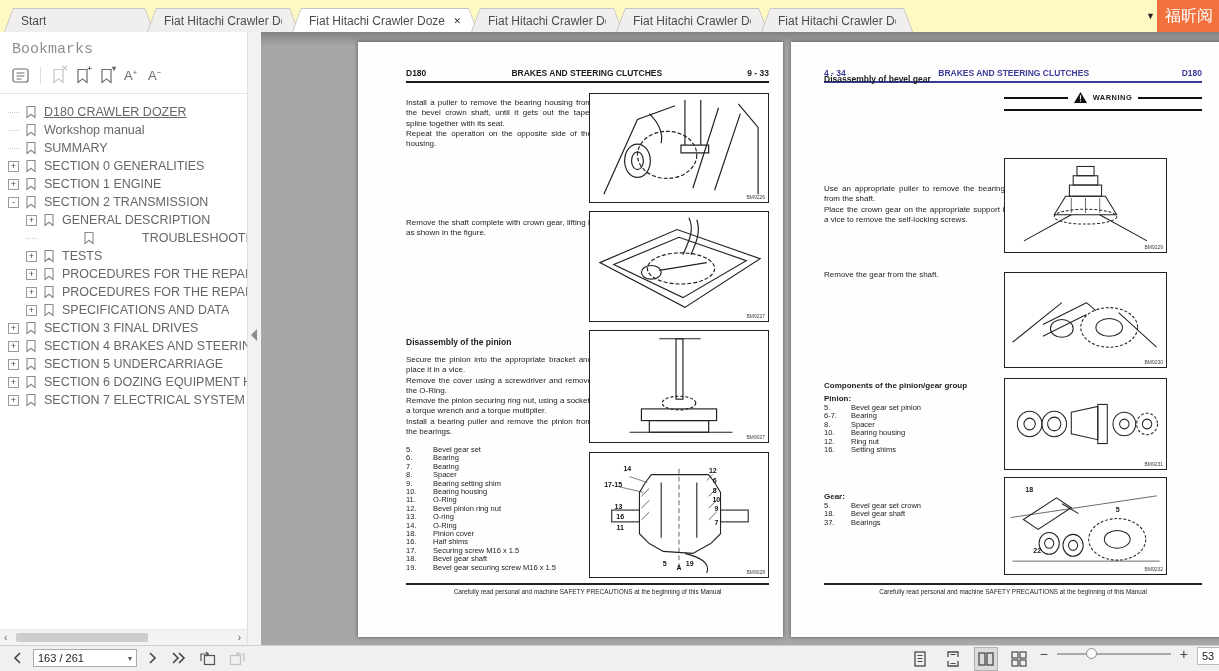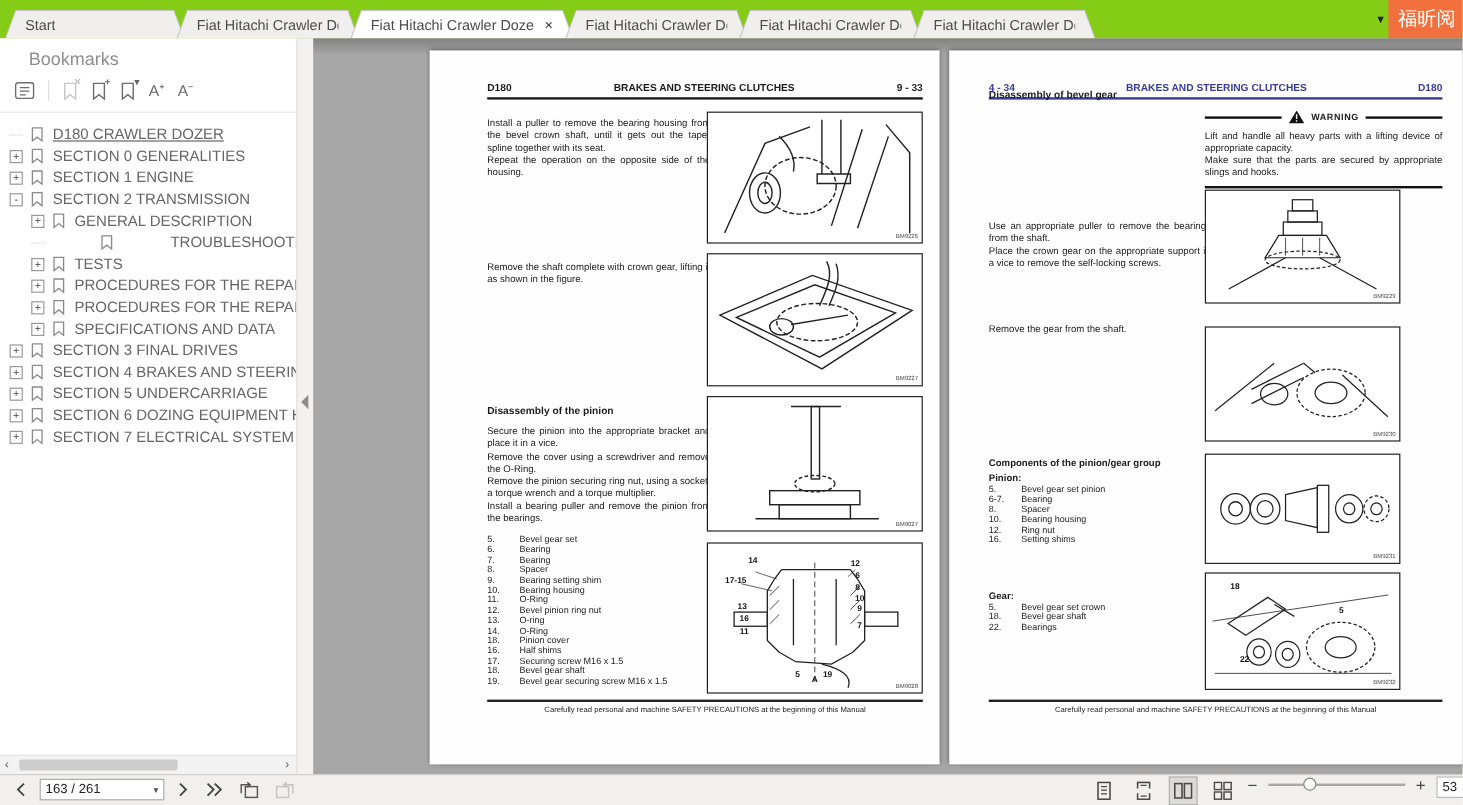--- a/index.html
+++ b/index.html
@@ -1,40 +1,40 @@
 <!DOCTYPE html>
 <html><head>
 <meta charset="utf-8">
 <style>
   html,body{margin:0;padding:0;}
   body{width:1219px;height:671px;overflow:hidden;font-family:"Liberation Sans",sans-serif;}
   .app{position:relative;width:1219px;height:671px;background:#f1f0ee;overflow:hidden;}
 
   
-  .tabbar{position:relative;height:32px;background:#84cc16;display:flex;align-items:flex-end;}
+  .tabbar{position:relative;height:32px;background:#fef9c3;display:flex;align-items:flex-end;}
   .tab-strip{display:flex;align-items:flex-end;margin-left:4px;height:32px;}
   .tab{position:relative;height:24px;width:152px;margin-left:-7px;
        clip-path:polygon(9px 0,calc(100% - 9px) 0,100% 100%,0 100%);background:#c6c5c2;flex-shrink:0;}
   .tab.tab-start{margin-left:0;width:150px;}
   .tab.active{width:186px;}
   .tab-inner{position:absolute;inset:1px 1px 0 1px;clip-path:polygon(8.4px 0,calc(100% - 8.4px) 0,100% 100%,0 100%);
        background:#f0efed;display:flex;align-items:center;padding:0 16px;}
   .tab.active .tab-inner{background:#ffffff;}
   .tab-label{font-size:12px;color:#4c4c4c;white-space:nowrap;overflow:hidden;}
   .tab-close{margin-left:auto;font-size:9px;color:#333;padding-left:8px;}
   .tab-menu-arrow{position:absolute;right:64px;top:11px;font-size:9px;color:#222;}
   .brand-btn{position:absolute;right:0;top:0;width:54px;height:32px;background:#f2703d;color:#fff;
        font-size:16px;display:flex;align-items:center;padding-left:8px;overflow:hidden;white-space:nowrap;}
 
   
   .main{display:flex;height:613px;}
 
   
   .sidebar{position:relative;width:247px;background:#fff;overflow:hidden;flex-shrink:0;}
-  .panel-title{font-size:15px;color:#8f8f8f;padding:9px 0 2px 24px;}
+  .panel-title{font-size:15px;color:#8f8f8f;padding:9px 0 2px 12px;font-family:Liberation Mono, monospace;}
   .panel-toolbar{display:flex;align-items:center;gap:11px;padding:7px 0 9px 12px;border-bottom:1px solid #e6e6e6;}
   .ptb-icon{position:relative;display:inline-flex;align-items:center;justify-content:center;}
   .ptb-sep{width:1px;height:17px;background:#ddd;}
   .ptb-overlay{position:absolute;right:-3px;top:-4px;font-size:8px;font-weight:bold;color:#666;}
   .ptb-overlay.gray{color:#c3c3c3;}
   .font-btn{font-size:13px;color:#6a6a6a;line-height:13px;}
   .tree{padding-top:9px;font-size:12.5px;color:#666;}
   .tree-row{display:flex;align-items:center;height:18px;white-space:nowrap;}
   .expander{width:11px;height:11px;box-sizing:border-box;border:1px solid #9a9a9a;background:#fff;
        font-size:9px;line-height:8px;text-align:center;color:#444;margin-right:6px;flex-shrink:0;}
@@ -191,20 +191,38 @@
           <div class="tree-row" style="padding-left: 8px;">
             <span class="expander-spacer"></span>
             <span class="bm-flag">
               <svg width="12" height="14" viewBox="0 0 12 14">
                 <path d="M2 1.5 h8 v11 l-4 -3.2 -4 3.2 z" fill="none" stroke="#8a8a8a" stroke-width="1.1"></path>
               </svg>
             </span>
             <span class="tree-label underline">D180 CRAWLER DOZER</span>
           </div>
           <div class="tree-row" style="padding-left: 8px;">
+            <span class="expander-spacer"></span>
+            <span class="bm-flag">
+              <svg width="12" height="14" viewBox="0 0 12 14">
+                <path d="M2 1.5 h8 v11 l-4 -3.2 -4 3.2 z" fill="none" stroke="#8a8a8a" stroke-width="1.1"></path>
+              </svg>
+            </span>
+            <span class="tree-label">Workshop manual</span>
+          </div>
+          <div class="tree-row" style="padding-left: 8px;">
+            <span class="expander-spacer"></span>
+            <span class="bm-flag">
+              <svg width="12" height="14" viewBox="0 0 12 14">
+                <path d="M2 1.5 h8 v11 l-4 -3.2 -4 3.2 z" fill="none" stroke="#8a8a8a" stroke-width="1.1"></path>
+              </svg>
+            </span>
+            <span class="tree-label">SUMMARY</span>
+          </div>
+          <div class="tree-row" style="padding-left: 8px;">
             <span class="expander">+</span>
             <span class="bm-flag">
               <svg width="12" height="14" viewBox="0 0 12 14">
                 <path d="M2 1.5 h8 v11 l-4 -3.2 -4 3.2 z" fill="none" stroke="#8a8a8a" stroke-width="1.1"></path>
               </svg>
             </span>
             <span class="tree-label">SECTION 0 GENERALITIES</span>
           </div>
           <div class="tree-row" style="padding-left: 8px;">
             <span class="expander">+</span>
@@ -506,22 +524,20 @@
           <div class="warn-head">
             <span class="warn-line"></span>
             <svg width="13" height="11" viewBox="0 0 13 11">
               <polygon points="6.5,0 13,11 0,11" fill="#111"></polygon>
               <rect x="5.9" y="3.2" width="1.2" height="4" fill="#fff"></rect>
               <rect x="5.9" y="8.2" width="1.2" height="1.2" fill="#fff"></rect>
             </svg>
             <span class="warn-label">WARNING</span>
             <span class="warn-line"></span>
           </div>
-          <div class="warn-text">Lift and handle all heavy parts with a lifting device of appropriate capacity.
-Make sure that the parts are secured by appropriate slings and hooks.</div>
           <div class="warn-rule"></div>
         </div>
 
         <div class="tx" style="top:142px">Use an appropriate puller to remove the bearings from the shaft.
 Place the crown gear on the appropriate support in a vice to remove the self-locking screws.</div>
         <div class="tx" style="top:228px">Remove the gear from the shaft.</div>
         <div class="hd" style="top:339px;font-size:8px">Components of the pinion/gear group</div>
         <div class="hd" style="top:352px;font-size:8px">Pinion:</div>
         <div class="plist" style="top:362px;left:33px;width:185px">
             <div class="part-row">
@@ -553,21 +569,21 @@
         <div class="plist" style="top:460px;left:33px;width:185px">
             <div class="part-row">
               <span class="pnum">5.</span>
               <span class="plabel">Bevel gear set crown</span>
             </div>
             <div class="part-row">
               <span class="pnum">18.</span>
               <span class="plabel">Bevel gear shaft</span>
             </div>
             <div class="part-row">
-              <span class="pnum">22.</span>
+              <span class="pnum">37.</span>
               <span class="plabel">Bearings</span>
             </div>
           </div>
 
         <div class="fig" style="top:116px;left:213px;width:163px;height:95px">
           <svg viewBox="0 0 170 100" preserveAspectRatio="none">
             <g fill="none" stroke="#222" stroke-width="1.1">
               <path d="M20 88 L70 60 M100 60 L150 88"></path>
               <rect x="76" y="8" width="18" height="10"></rect>
               <rect x="72" y="18" width="26" height="10"></rect>

